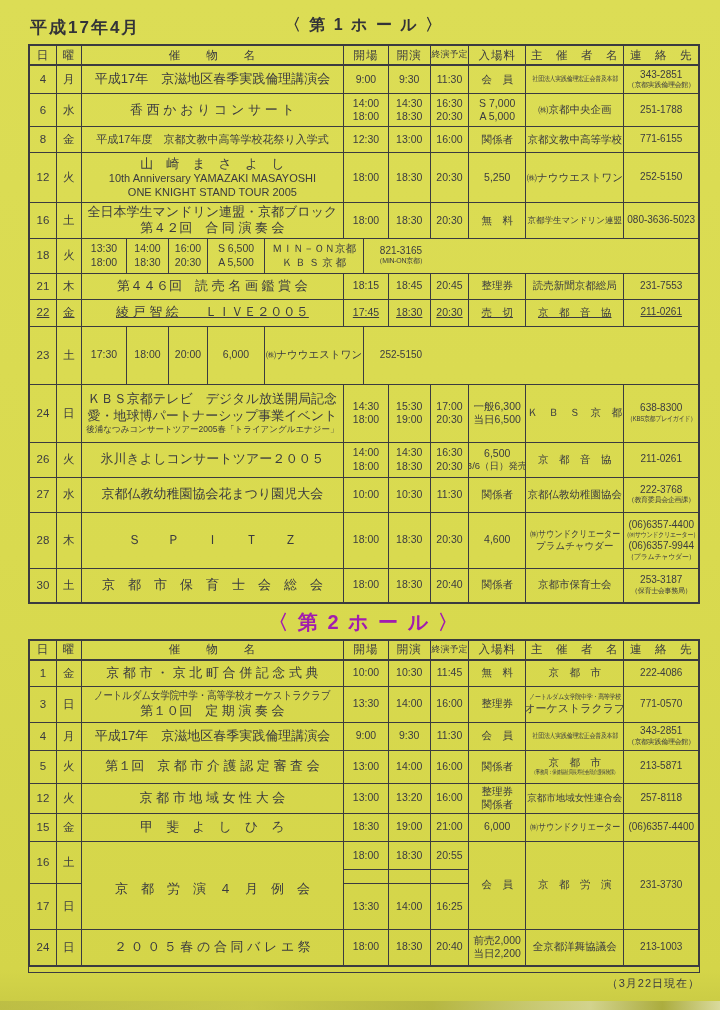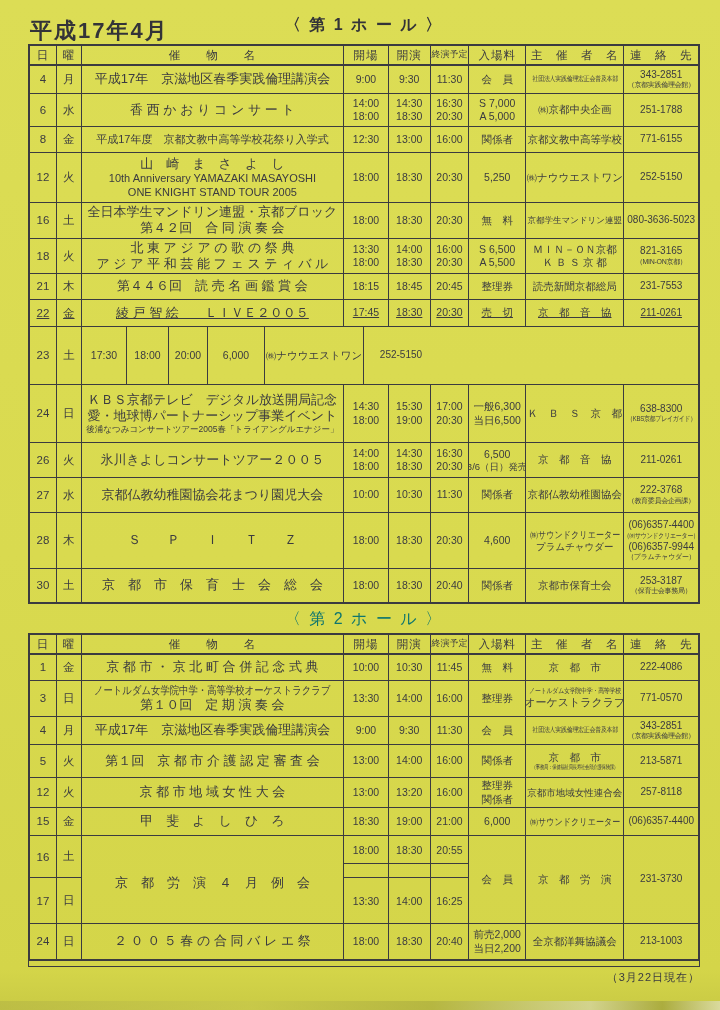--- a/index.html
+++ b/index.html
@@ -10,23 +10,23 @@
   *{box-sizing:border-box;margin:0;padding:0;}
   html,body{width:720px;height:1010px;overflow:hidden;}
   body{
     position:relative;
     font-family:"Liberation Sans","DejaVu Sans",sans-serif;
     color:var(--ink);
     background:linear-gradient(180deg,#dcdd55 0%,#d9da4f 55%,#d4d549 96%,#c9ca44 100%);
     padding:10px 20px 0 28px;
   }
   .topbar{position:relative;width:672px;height:32px;margin-bottom:2px;}
-  .era-date{position:absolute;left:2px;top:6px;font-size:22px;font-weight:bold;letter-spacing:2px;color:#333338;}
+  .era-date{position:absolute;left:2px;top:6px;font-size:17px;font-weight:bold;letter-spacing:2px;color:#333338;}
   .hall-title-1{position:absolute;left:0;right:0;top:5px;text-align:center;font-size:16px;font-weight:bold;letter-spacing:2px;color:#333338;}
-  .hall-title-2{width:672px;text-align:center;font-size:16px;font-weight:normal;letter-spacing:2px;color:#0f766e;margin:5px 0 3px 0;}
+  .hall-title-2{width:672px;text-align:center;font-size:20px;font-weight:bold;letter-spacing:2px;color:#a21caf;margin:5px 0 3px 0;}
   .jtable{width:672px;border:2px solid var(--ink);}
   .row{display:flex;border-bottom:1px solid var(--ink);align-items:stretch;}
   .jtable .row:last-child{border-bottom:none;}
   .row.head{border-bottom:2px solid var(--ink);min-height:20px;}
   .cell{
     display:flex;flex-direction:column;justify-content:center;align-items:center;
     border-right:1px solid var(--ink);
     padding:1px 2px;overflow:hidden;line-height:1.25;text-align:center;
     white-space:nowrap;
   }
@@ -231,24 +231,20 @@
         <div>080-3636-5023</div>
       </div>
     </div>
     <div class="row" style="min-height: 35px;">
       <div class="cell c-day" style="width: 27px;">
         <div>18</div>
       </div>
       <div class="cell c-day" style="width: 25px;">
         <div>火</div>
       </div>
-      <div class="cell c-event" style="width: 264px;">
-        <div>北 東 ア ジ ア の 歌 の 祭 典</div>
-        <div>ア ジ ア 平 和 芸 能 フ ェ ス テ ィ バ ル</div>
-      </div>
       <div class="cell c-time" style="width: 45px;">
         <div>13:30</div>
         <div>18:00</div>
       </div>
       <div class="cell c-time" style="width: 42px;">
         <div>14:00</div>
         <div>18:30</div>
       </div>
       <div class="cell c-time" style="width: 39px;">
         <div>16:00</div>

